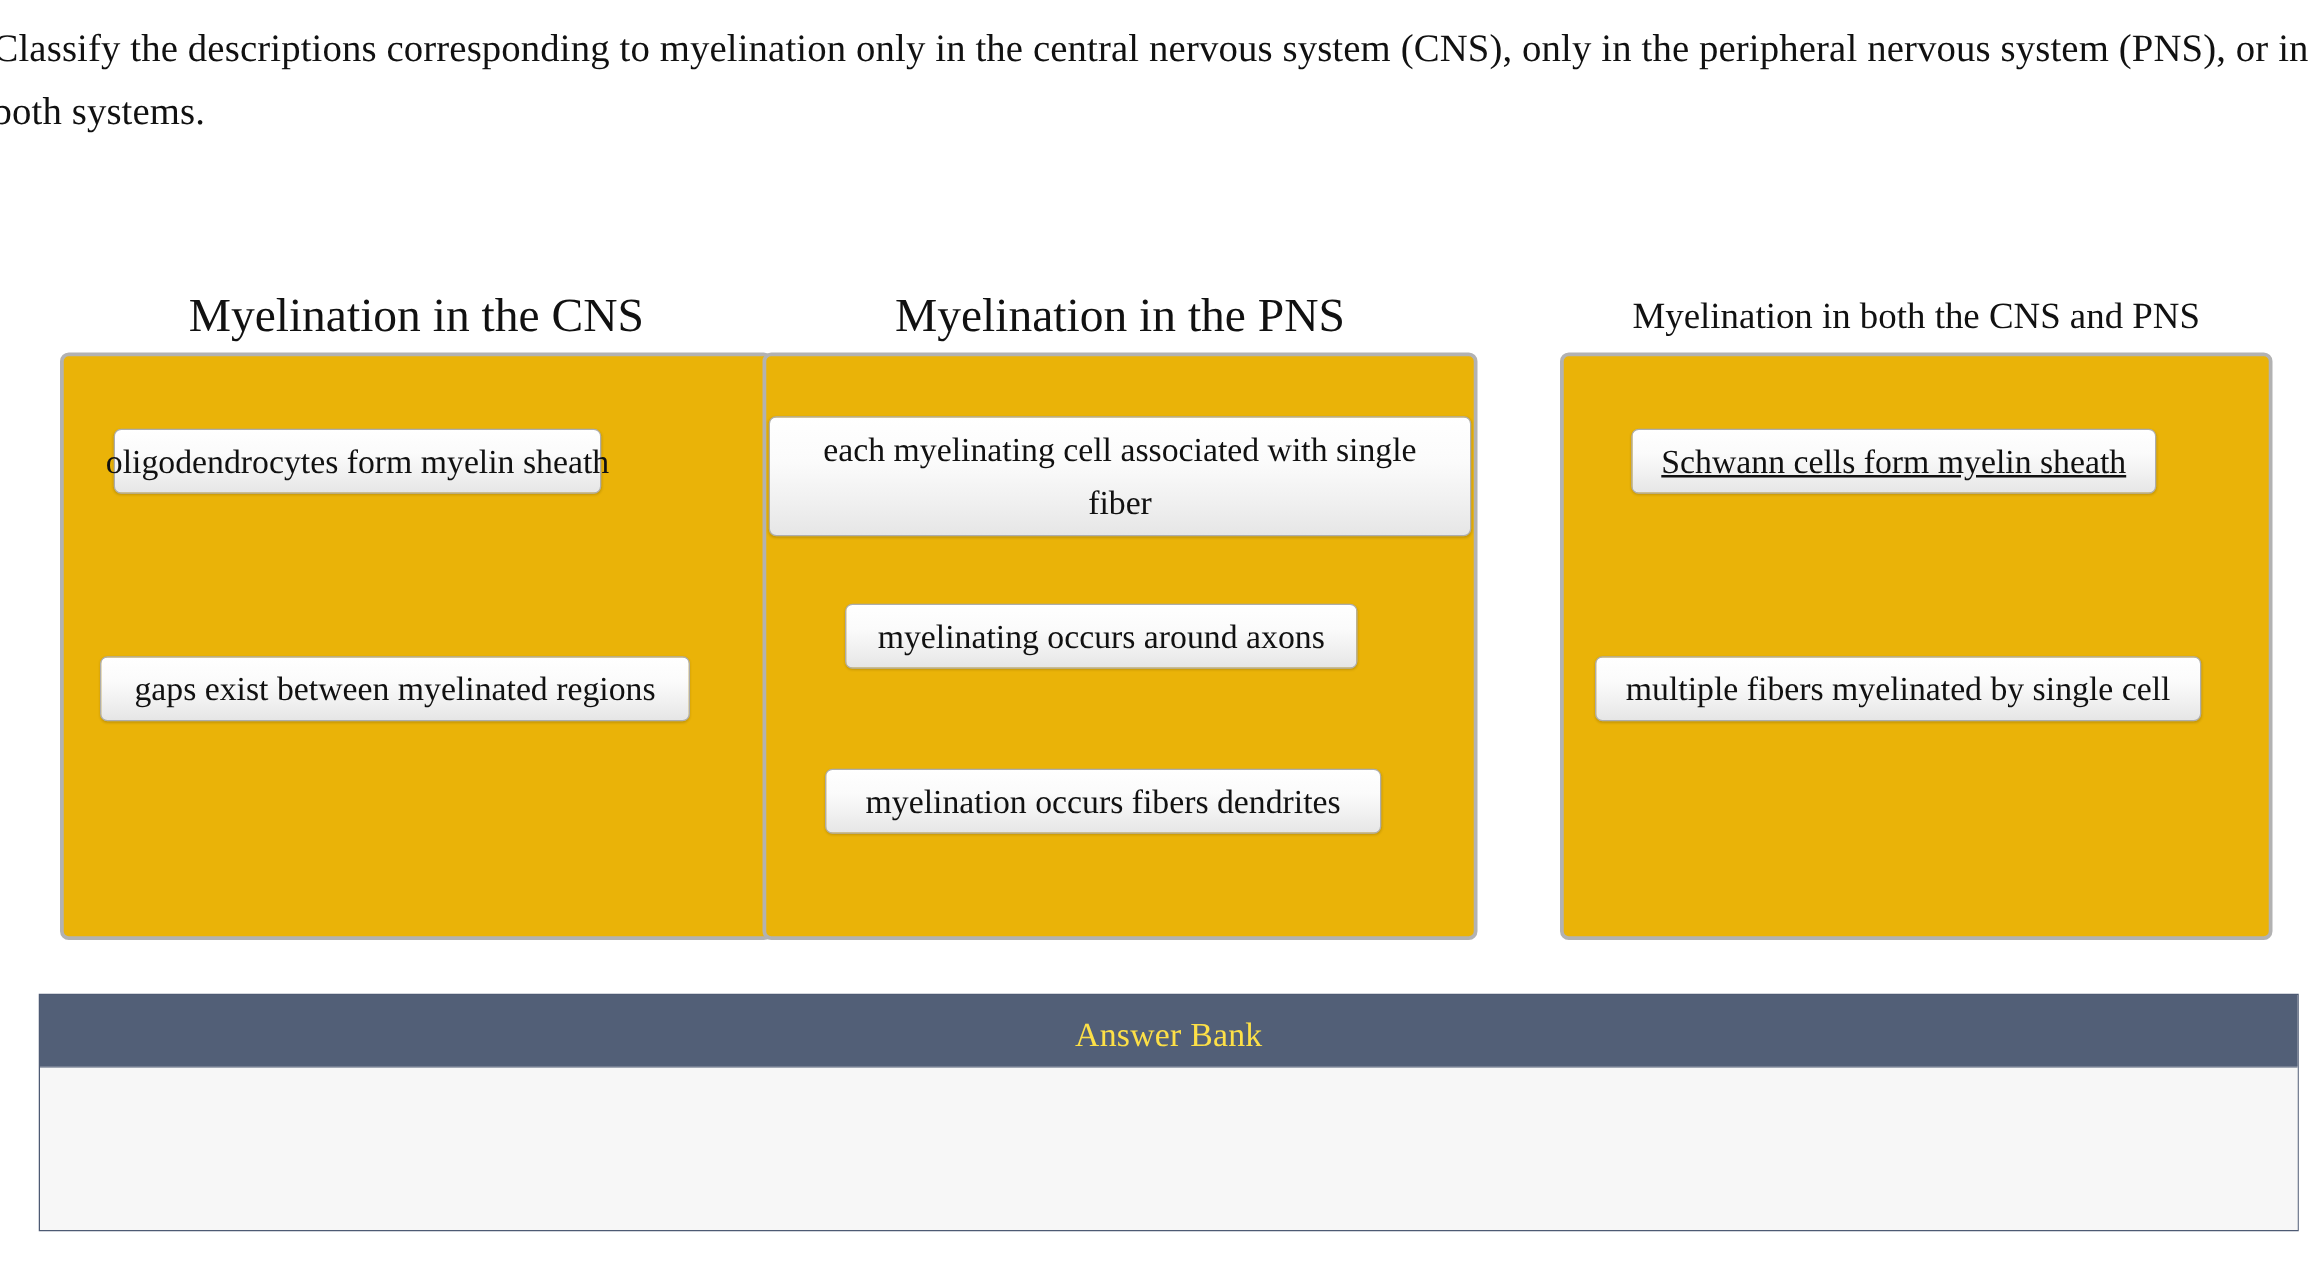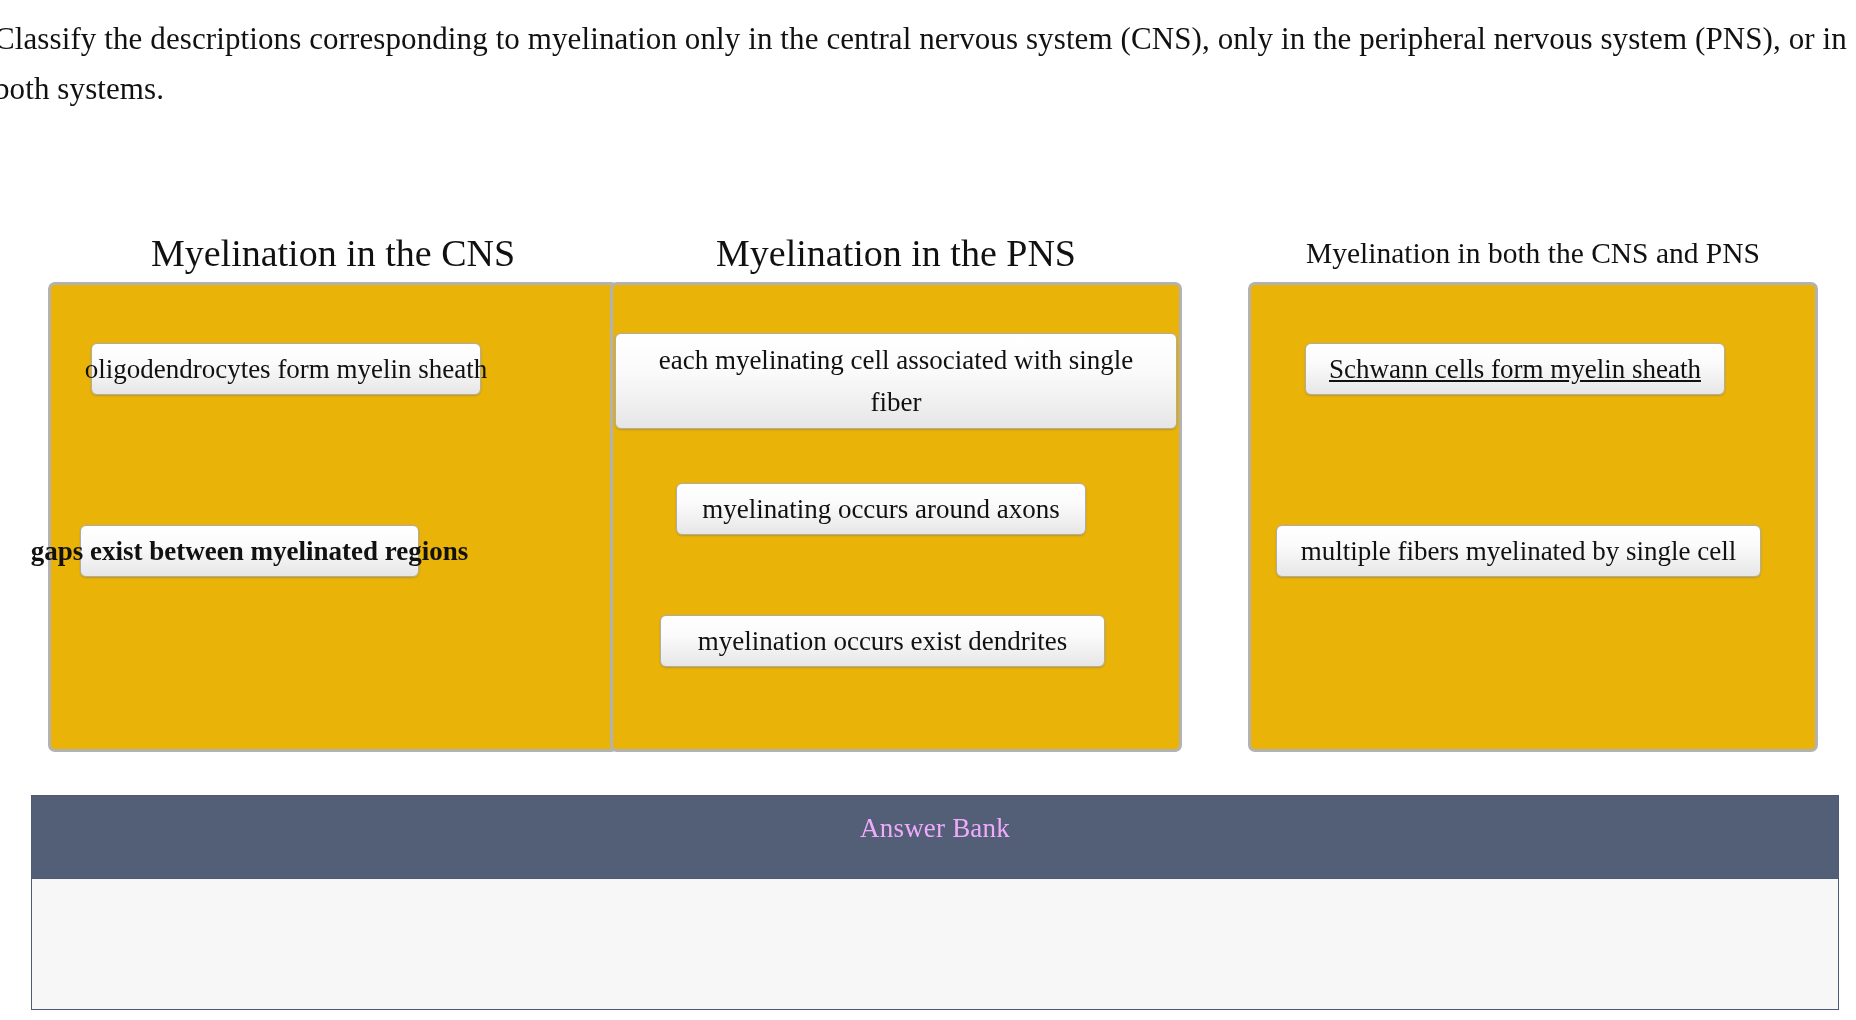--- a/index.html
+++ b/index.html
@@ -80,21 +80,21 @@
     border-radius: 6px;
     box-shadow: 0 1px 2px rgba(0,0,0,0.16);
     padding: 6px 16px;
     white-space: nowrap;
     cursor: move;
   }
   .chip.multiline { white-space: normal; }
 
   
   .c1a { left: 40px;  top: 58px;  width: 390px; height: 52px; }
-  .c1b { left: 29px;  top: 240px; width: 339px; height: 52px; font-weight: bold; }
+  .c1b { left: 29px;  top: 240px; width: 472px; height: 52px; }
 
   
   .c2a { left: 2px;   top: 48px;  width: 562px; height: 96px; line-height: 42px; }
   .c2b { left: 63px;  top: 198px; width: 410px; height: 52px; }
   .c2c { left: 47px;  top: 330px; width: 445px; height: 52px; }
 
   
   .c3a { left: 54px;  top: 58px;  width: 420px; height: 52px; text-decoration: underline; }
   .c3b { left: 25px;  top: 240px; width: 485px; height: 52px; }
 
@@ -102,25 +102,25 @@
   .answer-bank {
     position: absolute;
     left: 31px;
     top: 795px;
     width: 1808px;
     box-sizing: border-box;
     border: 1px solid #4d5a73;
   }
   .answer-bank-header {
     background: #525f77;
-    color: #f0abfc;
+    color: #fde047;
     text-align: center;
     font-size: 27px;
     line-height: 33px;
-    padding: 16px 0 33px 0;
+    padding: 16px 0 8px 0;
     letter-spacing: 0.2px;
     user-select: none;
   }
   .answer-bank-body {
     background: #f7f7f7;
     height: 130px;
     border-top: 1px solid #4d5a73;
   }
 </style>
 </head>
@@ -136,21 +136,21 @@
       <div class="chip c1a">oligodendrocytes form myelin sheath</div>
       <div class="chip c1b">gaps exist between myelinated regions</div>
     </div>
   </div>
 
   <div class="column col-2">
     <div class="col-title">Myelination in the PNS</div>
     <div class="dropzone">
       <div class="chip c2a multiline">each myelinating cell associated with single fiber</div>
       <div class="chip c2b">myelinating occurs around axons</div>
-      <div class="chip c2c">myelination occurs exist dendrites</div>
+      <div class="chip c2c">myelination occurs fibers dendrites</div>
     </div>
   </div>
 
   <div class="column col-3">
     <div class="col-title">Myelination in both the CNS and PNS</div>
     <div class="dropzone">
       <div class="chip c3a">Schwann cells form myelin sheath</div>
       <div class="chip c3b">multiple fibers myelinated by single cell</div>
     </div>
   </div>

